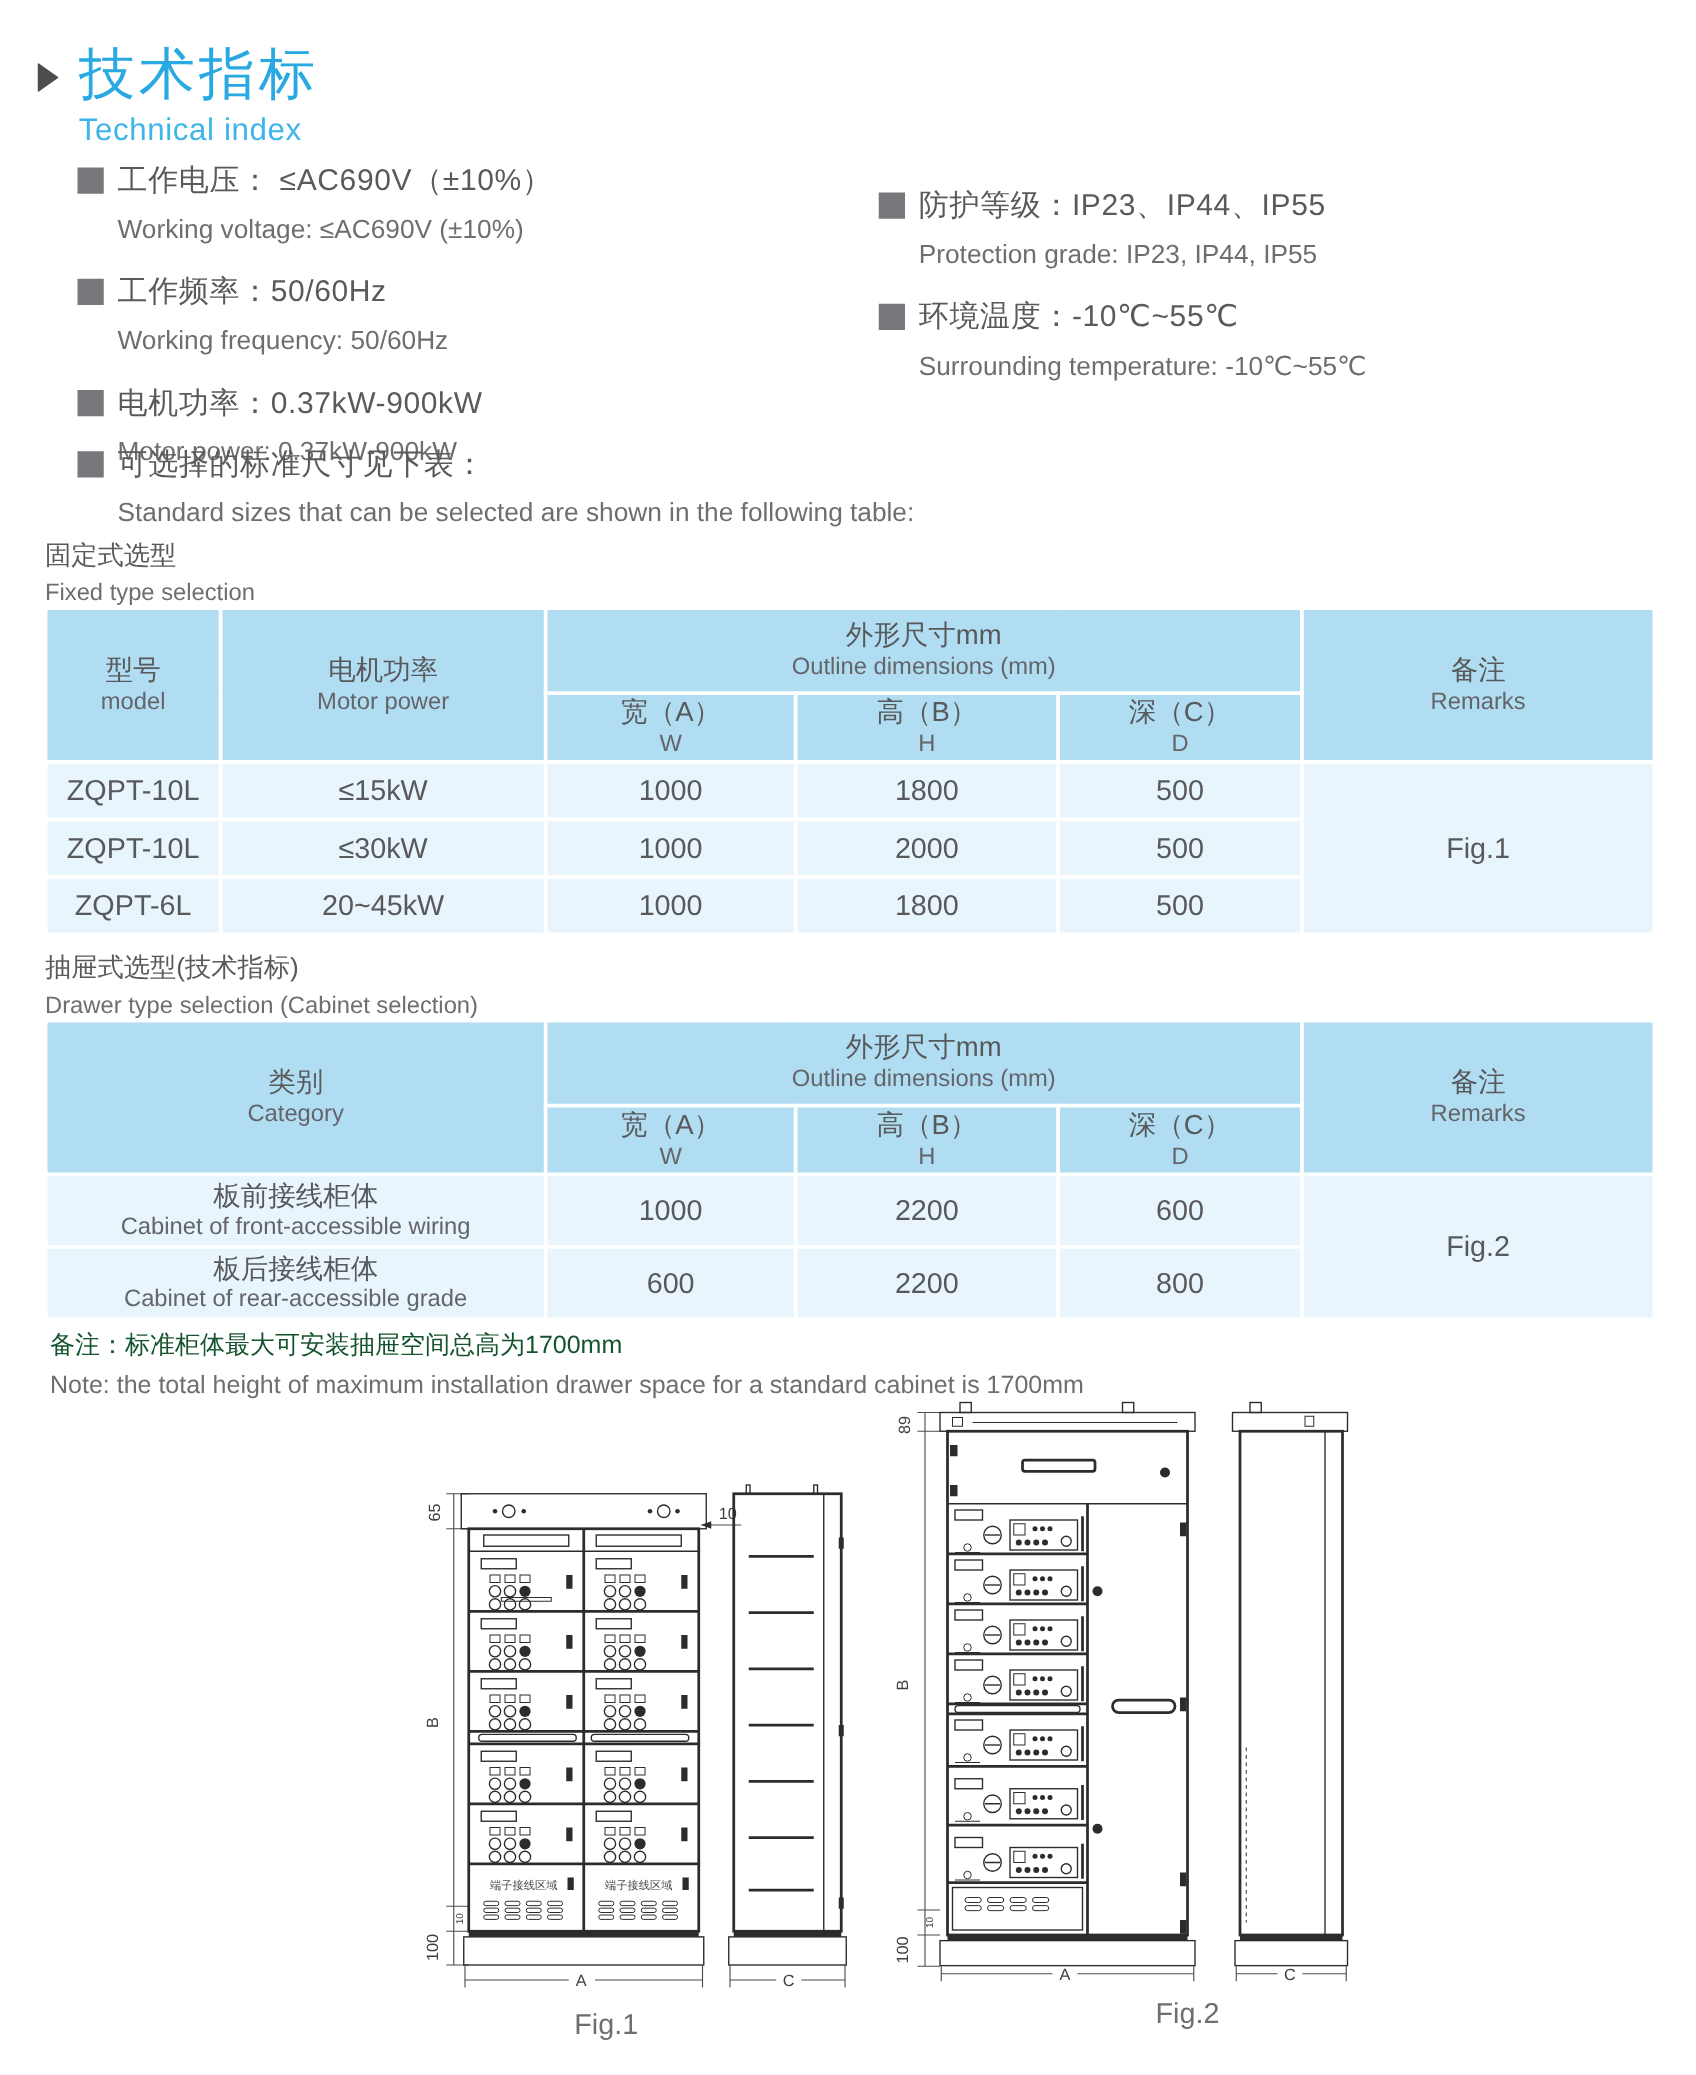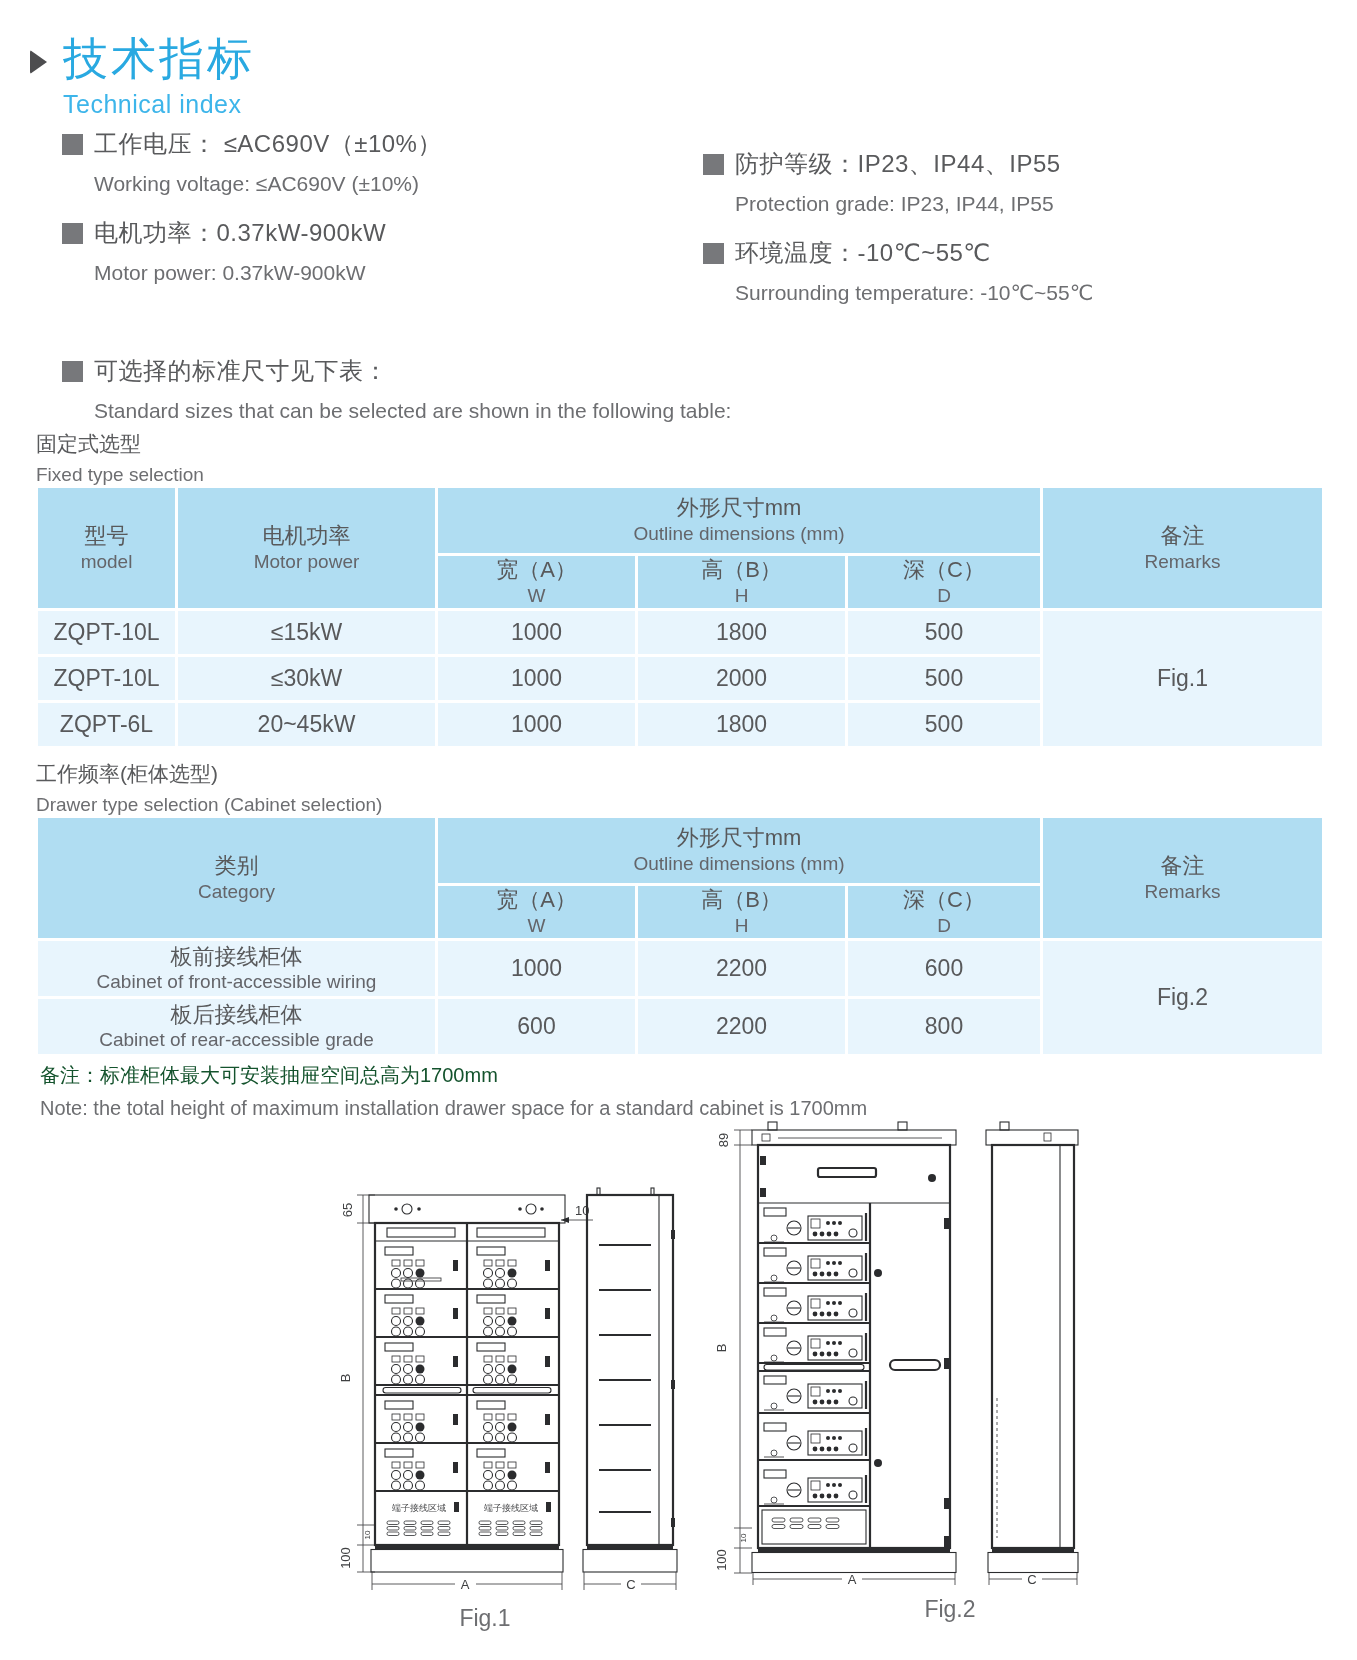--- a/index.html
+++ b/index.html
@@ -77,20 +77,27 @@
     </div>
   </div>
 
   <div class="spec-col left">
     <div class="spec-item">
       <div class="spec-zh">
           <span class="bullet"></span>
           <span>工作电压：  ≤AC690V（±10%）</span>
         </div>
       <div class="spec-en">Working voltage: ≤AC690V (±10%)</div>
+    </div>
+    <div class="spec-item">
+      <div class="spec-zh">
+          <span class="bullet"></span>
+          <span>工作频率：50/60Hz</span>
+        </div>
+      <div class="spec-en">Working frequency: 50/60Hz</div>
     </div>
     <div class="spec-item">
       <div class="spec-zh">
           <span class="bullet"></span>
           <span>电机功率：0.37kW-900kW</span>
         </div>
       <div class="spec-en">Motor power: 0.37kW-900kW</div>
     </div>
   </div>
 
@@ -185,21 +192,21 @@
       <td>ZQPT-6L</td>
       <td>20~45kW</td>
       <td>1000</td>
       <td>1800</td>
       <td>500</td>
     </tr>
   </tbody>
     </table>
 
   <div class="seclabel" style="top:760px;">
-    <div class="sec-zh">工作频率(柜体选型)</div>
+    <div class="sec-zh">抽屉式选型(技术指标)</div>
     <div class="sec-en">Drawer type selection (Cabinet selection)</div>
   </div>
 
   <table class="spec-table" style="top:815px;">
     <colgroup>
       <col style="width:400px">
         <col style="width:200px">
         <col style="width:210px">
       <col style="width:195px">
         <col style="width:282px">

